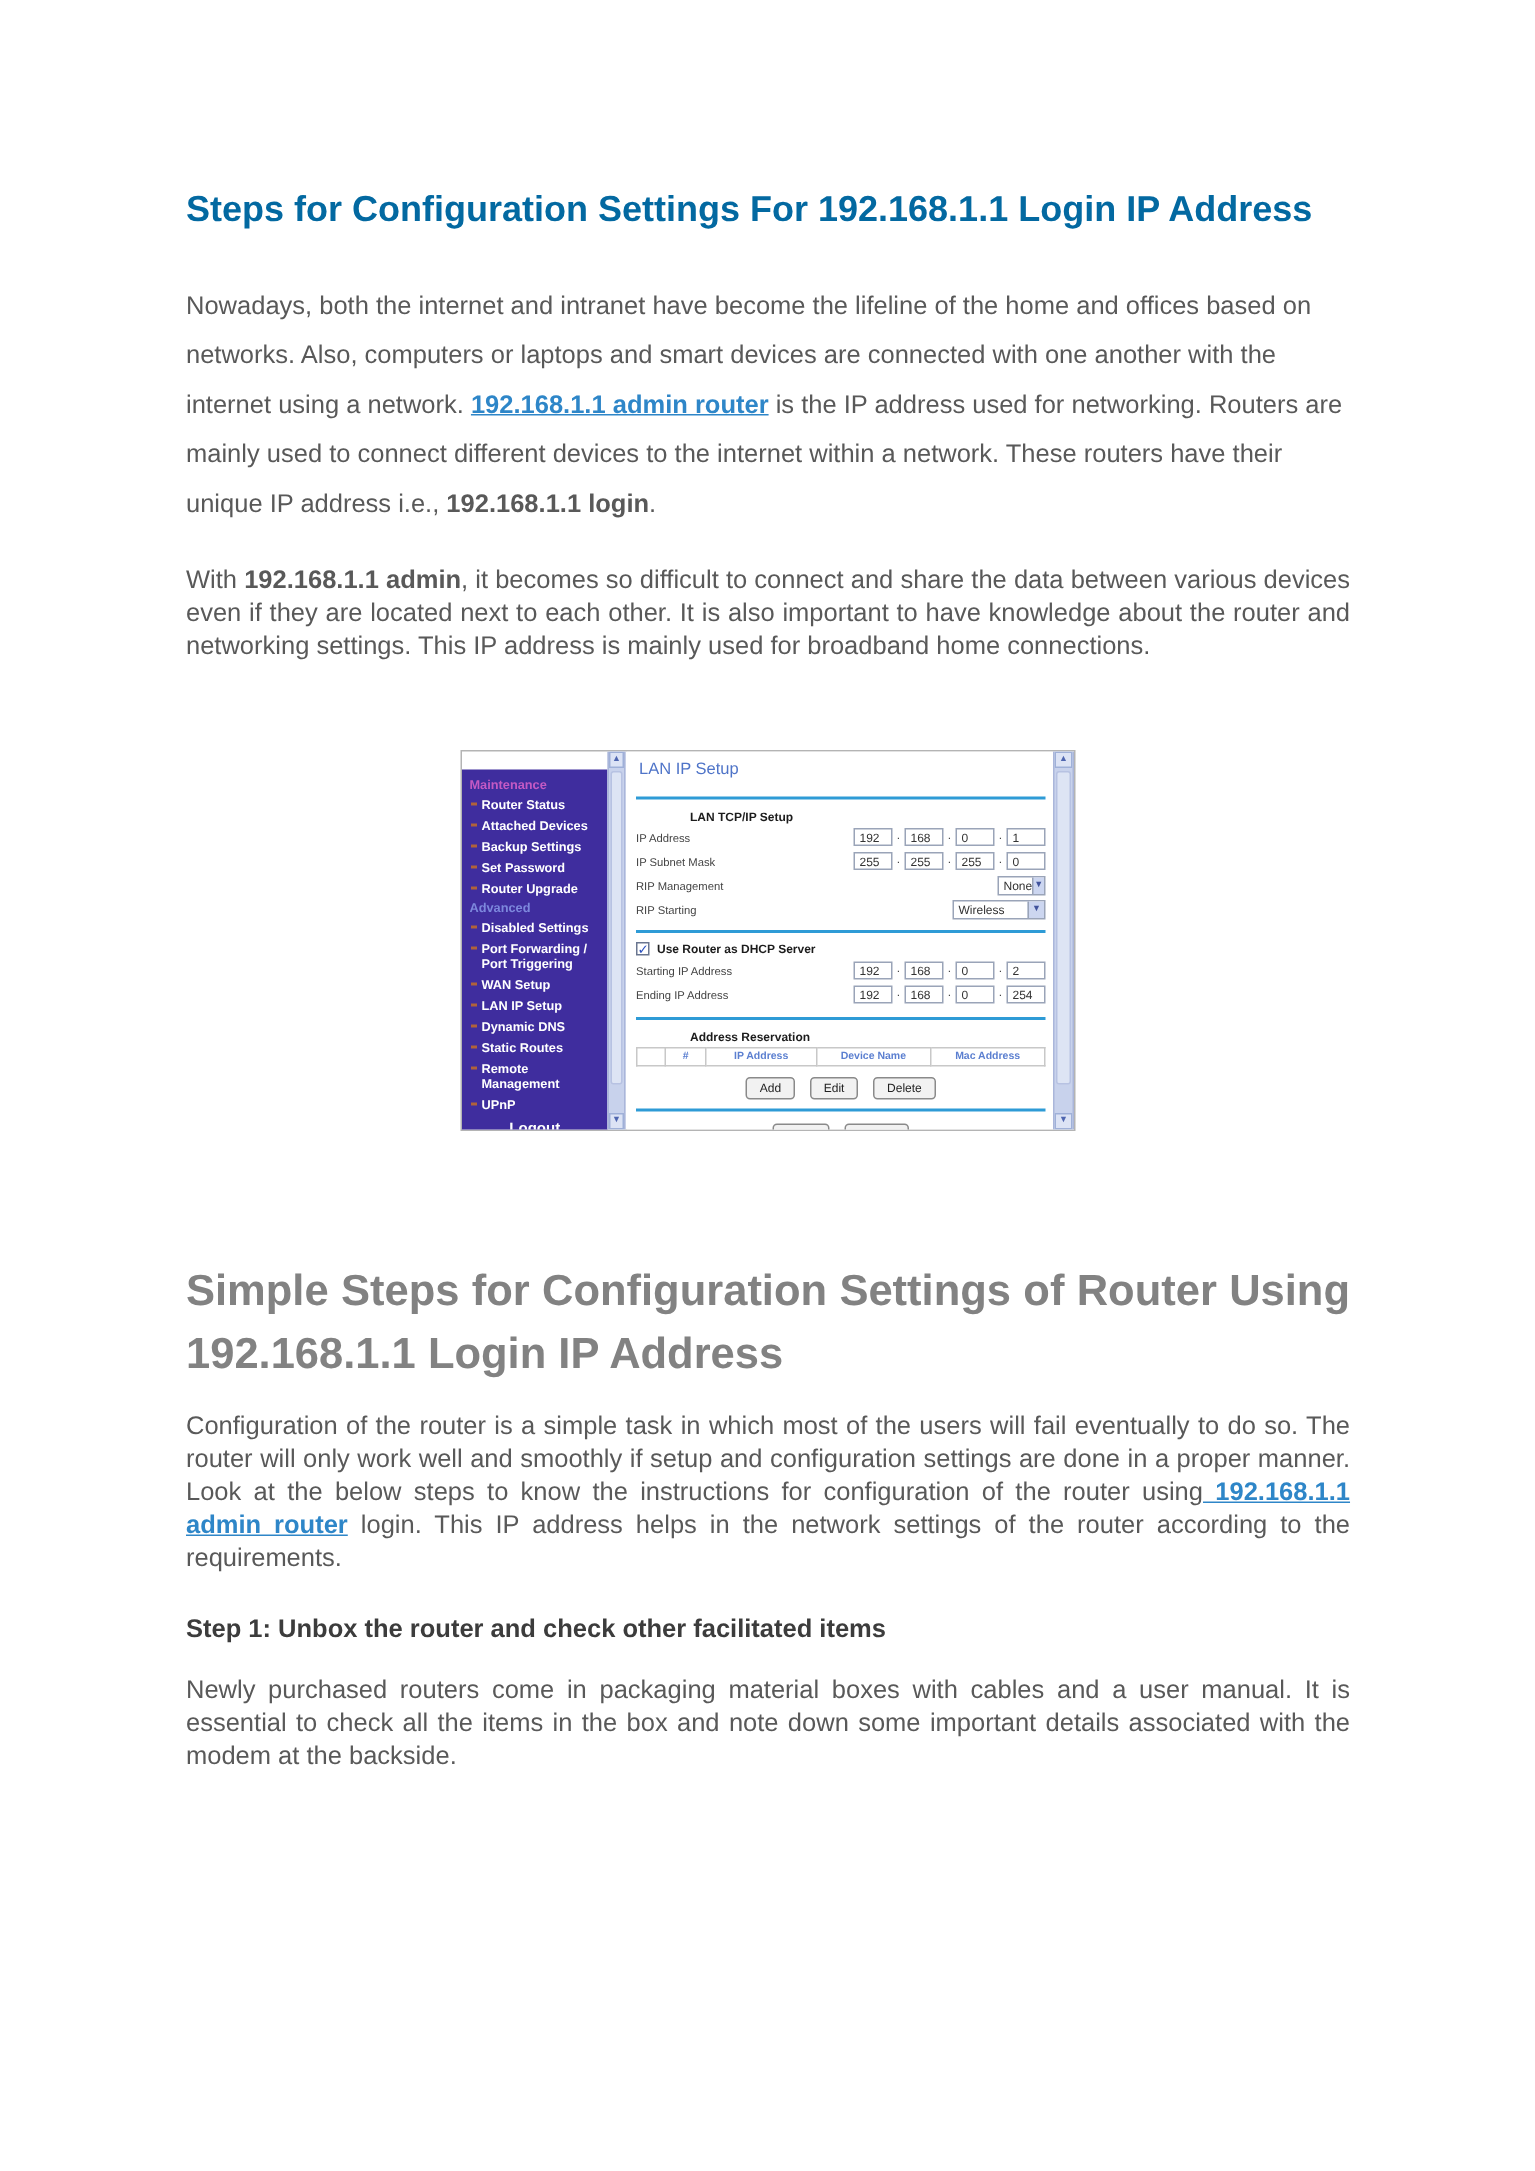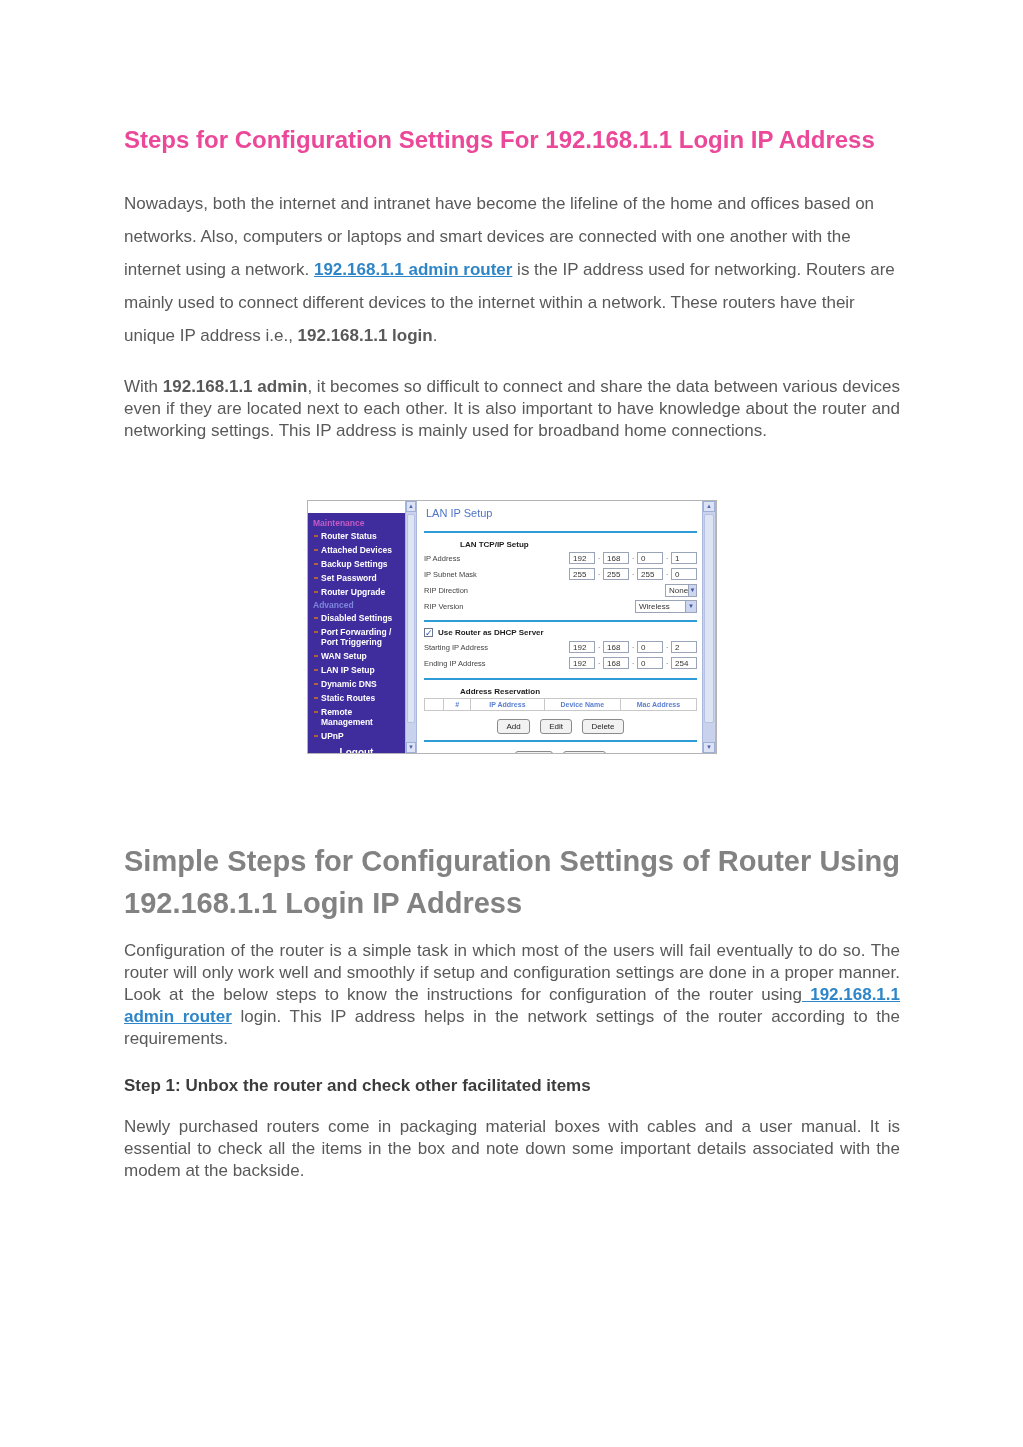--- a/index.html
+++ b/index.html
@@ -6,21 +6,21 @@
   html, body { margin: 0; padding: 0; background: #ffffff; }
   body {
     width: 1023px; height: 1447px;
     font-family: "Liberation Sans", "DejaVu Sans", sans-serif;
     position: relative;
   }
   .page { position: absolute; inset: 0; background: #ffffff; }
   .content { position: absolute; left: 124px; top: 122px; width: 776px; }
 
   .h1 {
-    font-size: 24px; font-weight: bold; color: #ec4899;
+    font-size: 24px; font-weight: bold; color: #0369a1;
     line-height: 35px; margin: 0; text-align: left;
   }
   .para { font-size: 17px; color: #595959; }
   .p1 { margin: 30px 0 0 0; line-height: 33px; text-align: left; }
   .p2 { margin: 24px 0 0 0; line-height: 22px; text-align: justify; }
   .p3 { margin: 16px 0 0 0; line-height: 22px; text-align: justify; }
   .p4 { margin: 20px 0 0 0; line-height: 22px; text-align: justify; }
   .doc-link { color: #2e86c8; font-weight: bold; text-decoration: underline; cursor: pointer; }
   .doc-bold { font-weight: bold; }
   .h2 {
@@ -194,29 +194,29 @@
               <span class="dot">.</span>
               <input class="octet" value="255" style="">
               <span class="dot">.</span>
               <input class="octet" value="255" style="">
               <span class="dot">.</span>
               <input class="octet" value="0" style="">
           </span>
         </div>
 
         <div class="frow">
-          <span class="flabel">RIP Direction</span>
+          <span class="flabel">RIP Management</span>
           <span class="select sel-narrow">
               <span>None</span>
               <span class="sel-arrow">▼</span>
             </span>
         </div>
 
         <div class="frow">
-          <span class="flabel">RIP Version</span>
+          <span class="flabel">RIP Starting</span>
           <span class="select sel-wide">
               <span>Wireless</span>
               <span class="sel-arrow">▼</span>
             </span>
         </div>
 
         <div class="divider div2"></div>
 
         <div class="chk-row">
           <span class="checkbox">✓</span>

